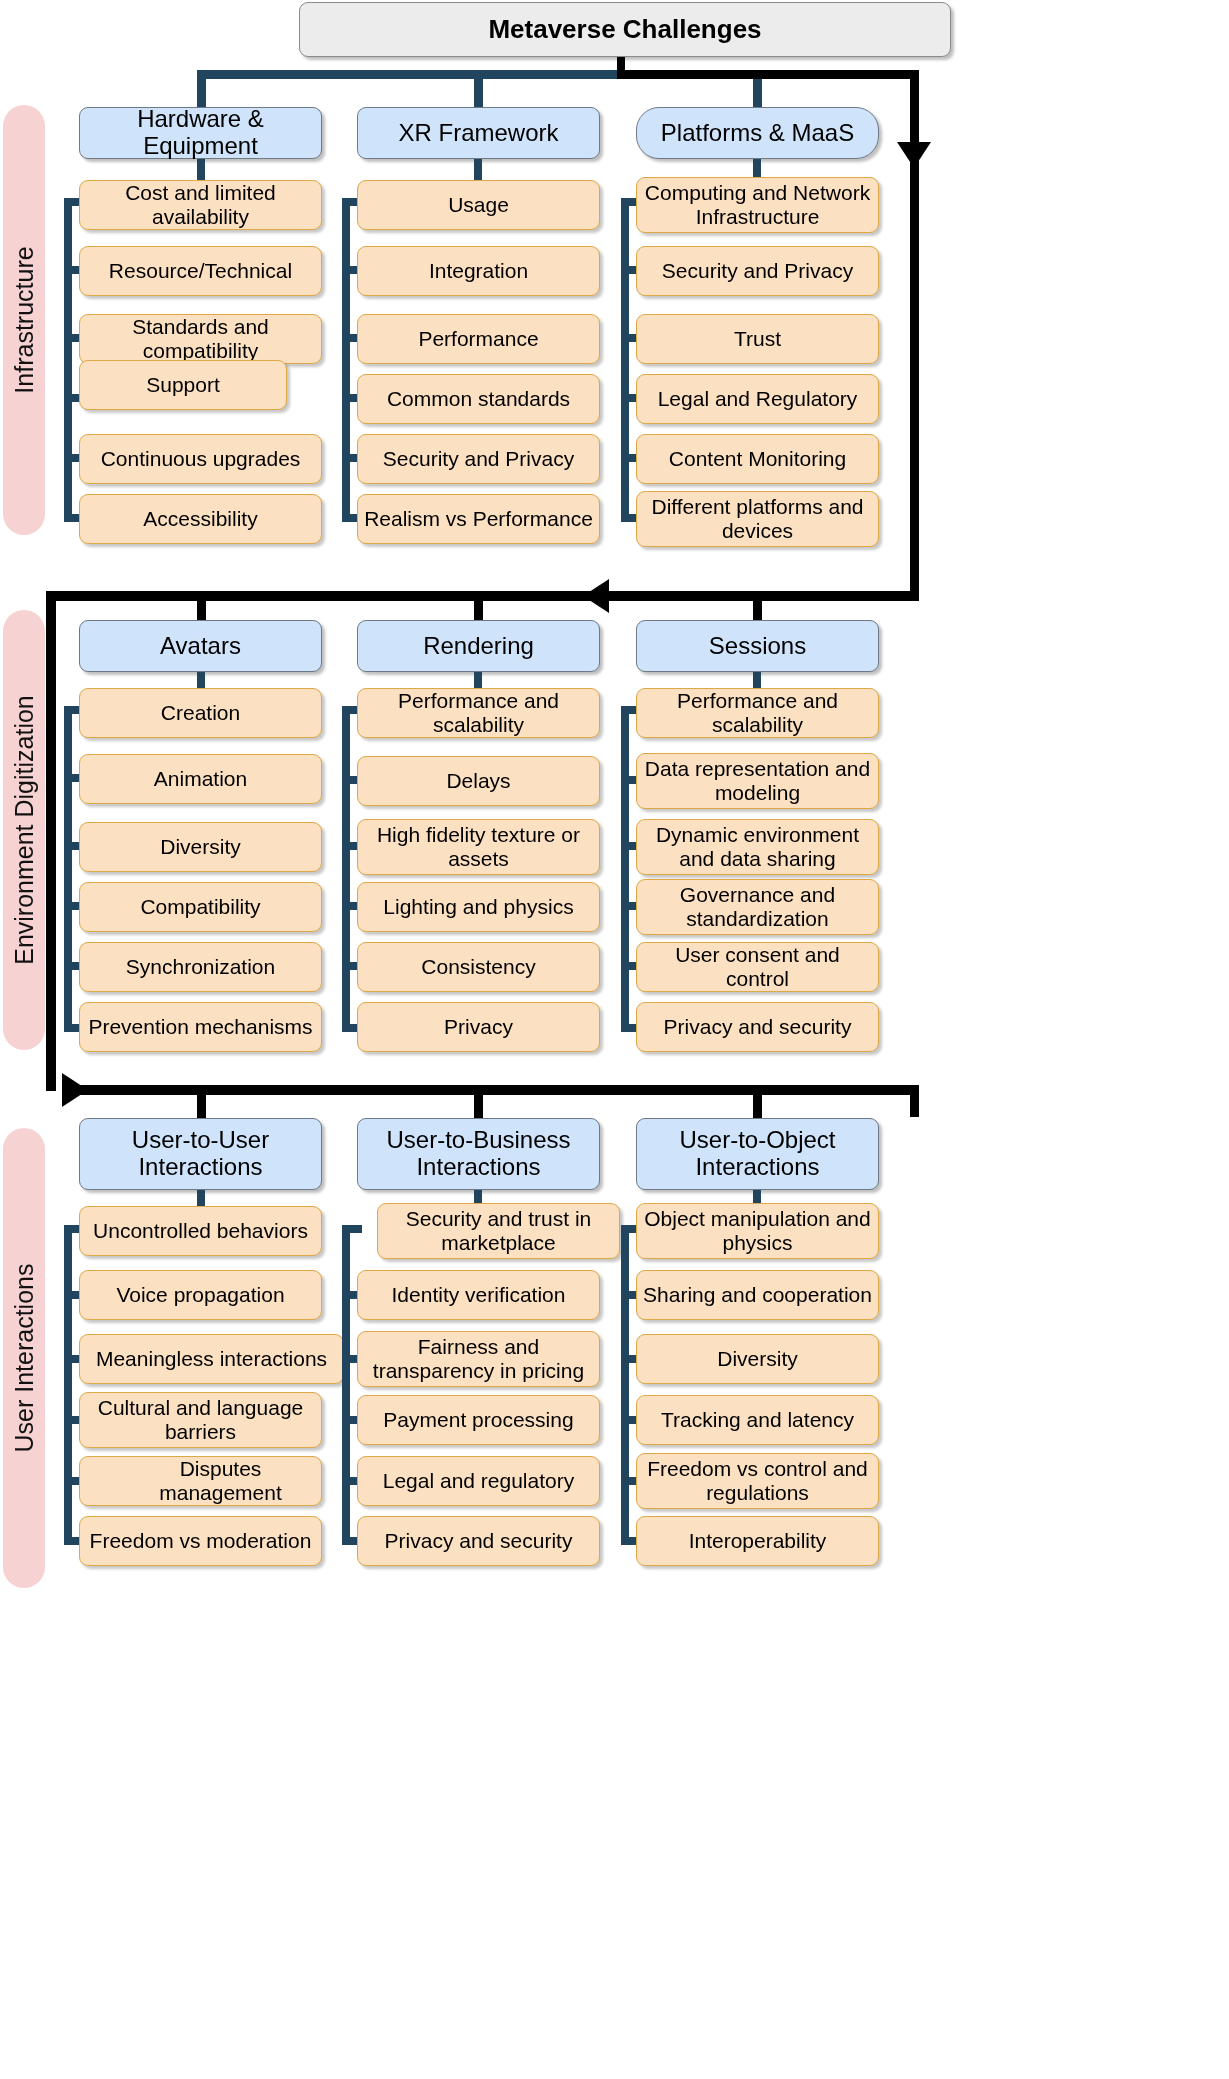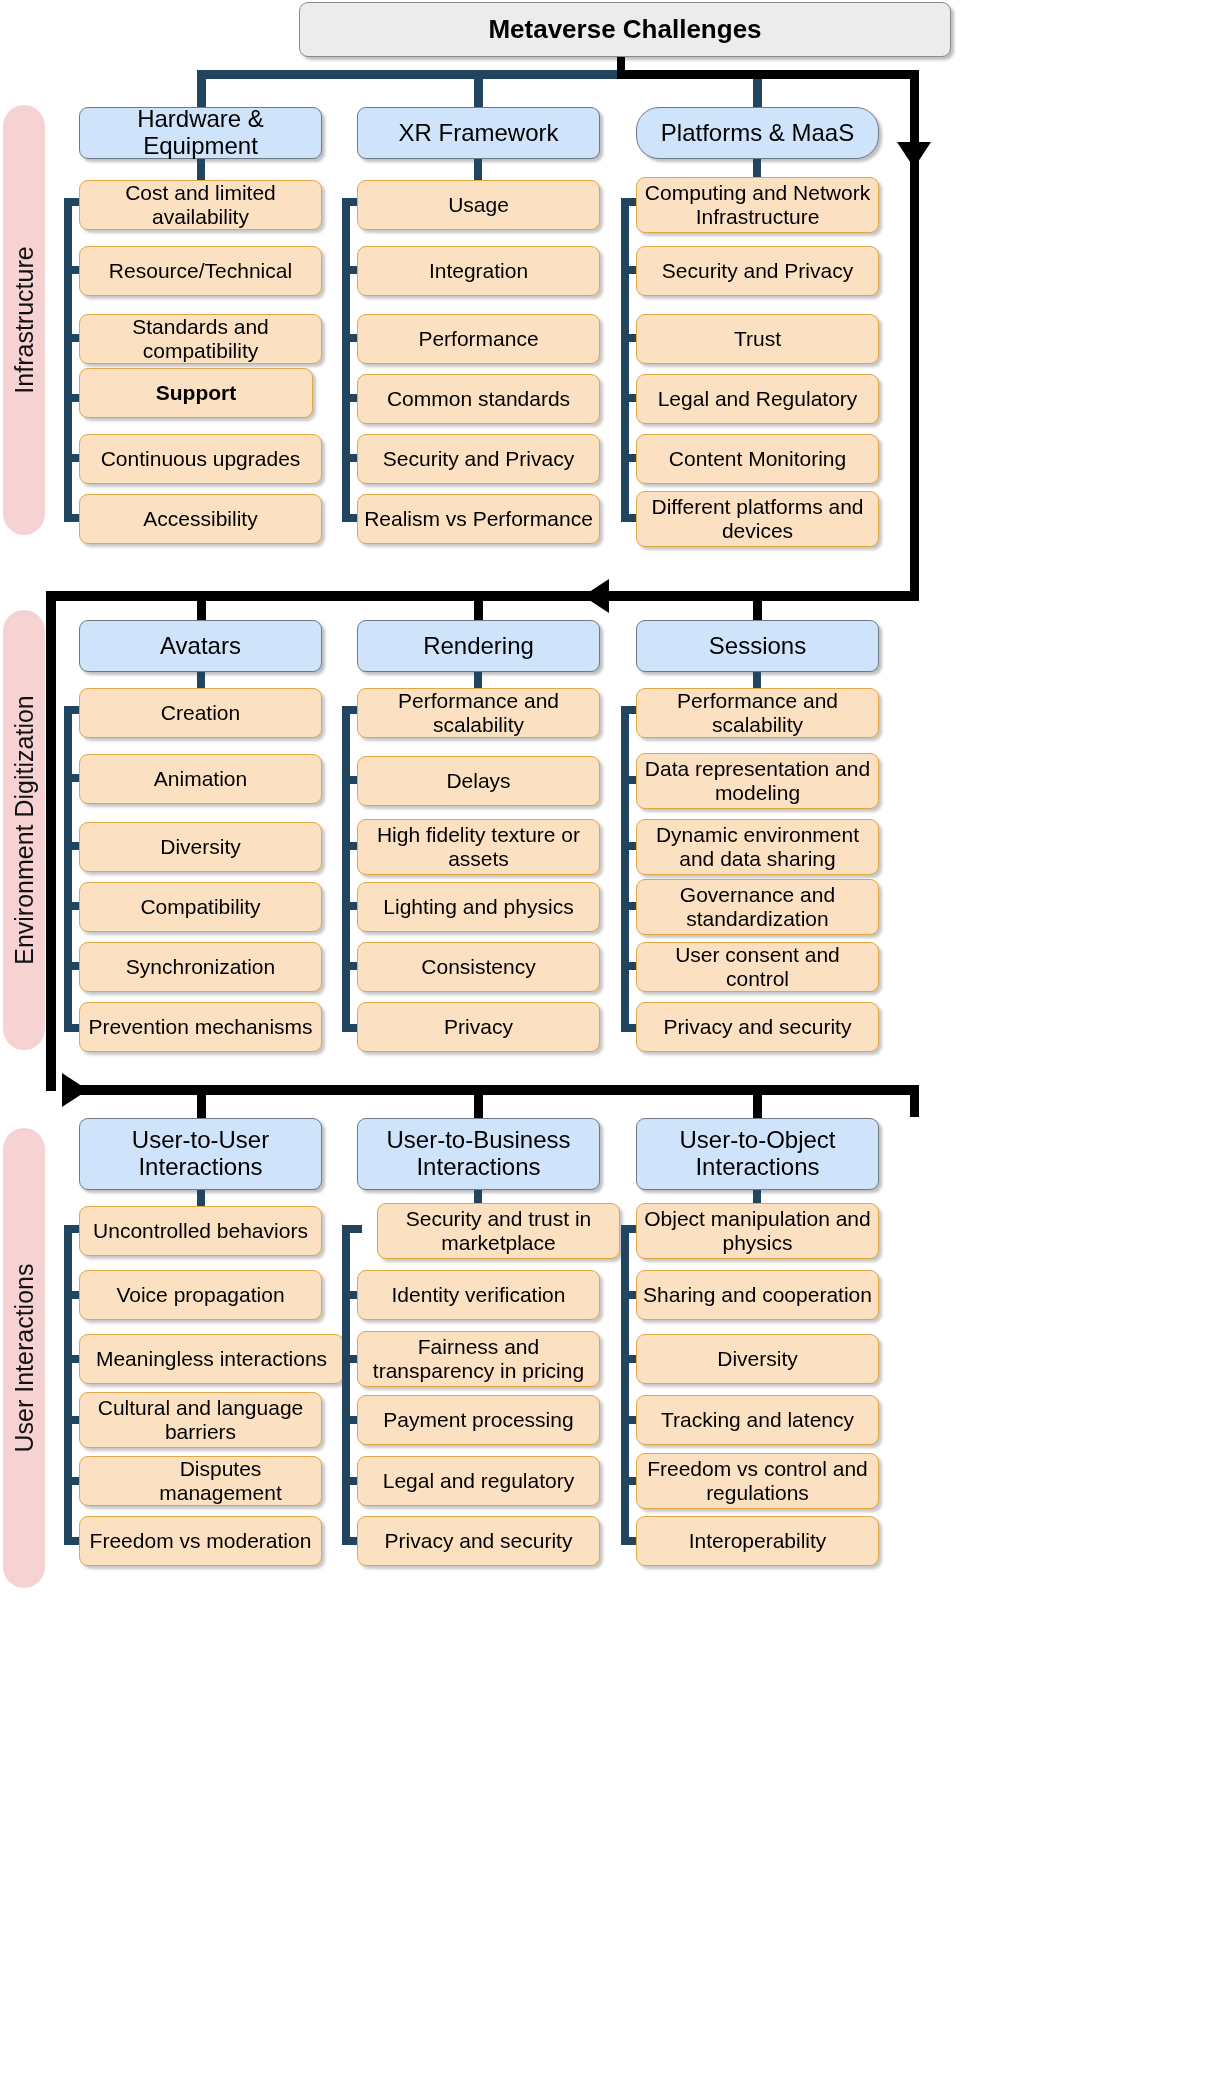--- a/index.html
+++ b/index.html
@@ -98,21 +98,21 @@
   <div class="nk" style="left:64px;top:514px;width:20px;height:8px;"></div>
   <div class="leaf" style="left:79px;top:180px;width:243px;">
       <span>Cost and limited availability</span>
     </div>
   <div class="leaf" style="left:79px;top:246px;width:243px;">
       <span>Resource/Technical</span>
     </div>
   <div class="leaf" style="left:79px;top:314px;width:243px;">
       <span>Standards and compatibility</span>
     </div>
-  <div class="leaf" style="left:79px;top:368px;width:234px;font-weight:bold;">
+  <div class="leaf" style="left:79px;top:360px;width:208px;">
       <span>Support</span>
     </div>
   <div class="leaf" style="left:79px;top:434px;width:243px;">
       <span>Continuous upgrades</span>
     </div>
   <div class="leaf" style="left:79px;top:494px;width:243px;">
       <span>Accessibility</span>
     </div>
 
   <div class="grp-head" style="left:357px;top:107px;width:243px;">

